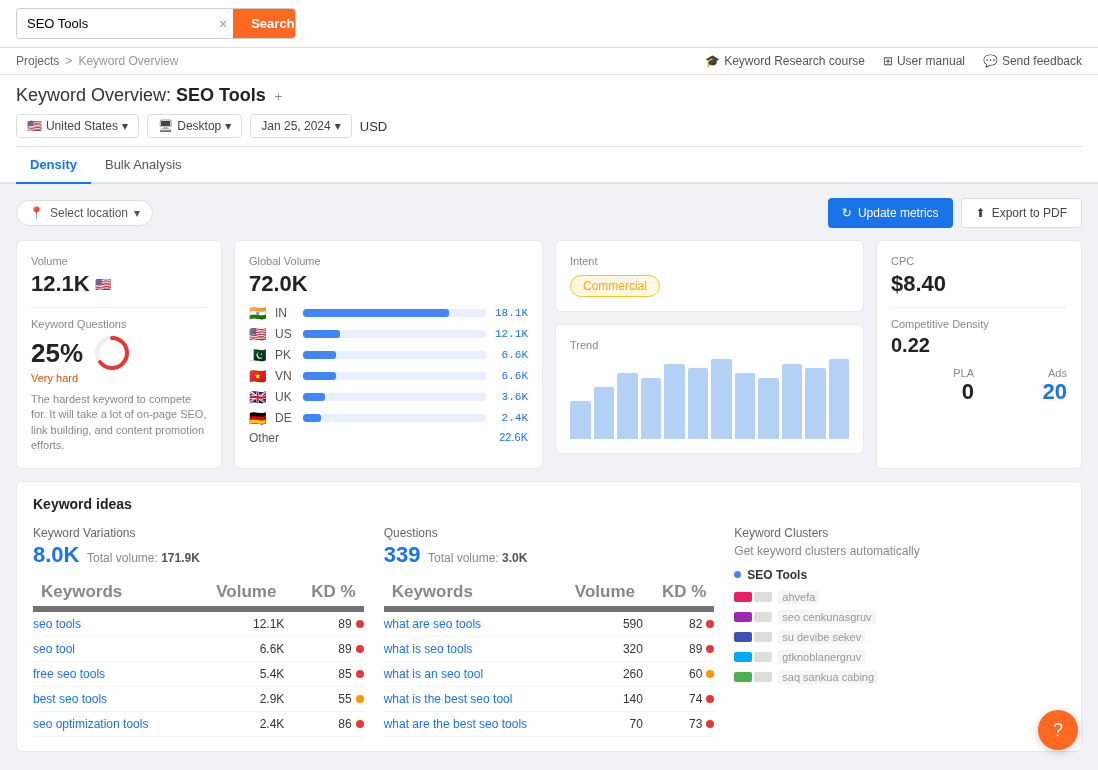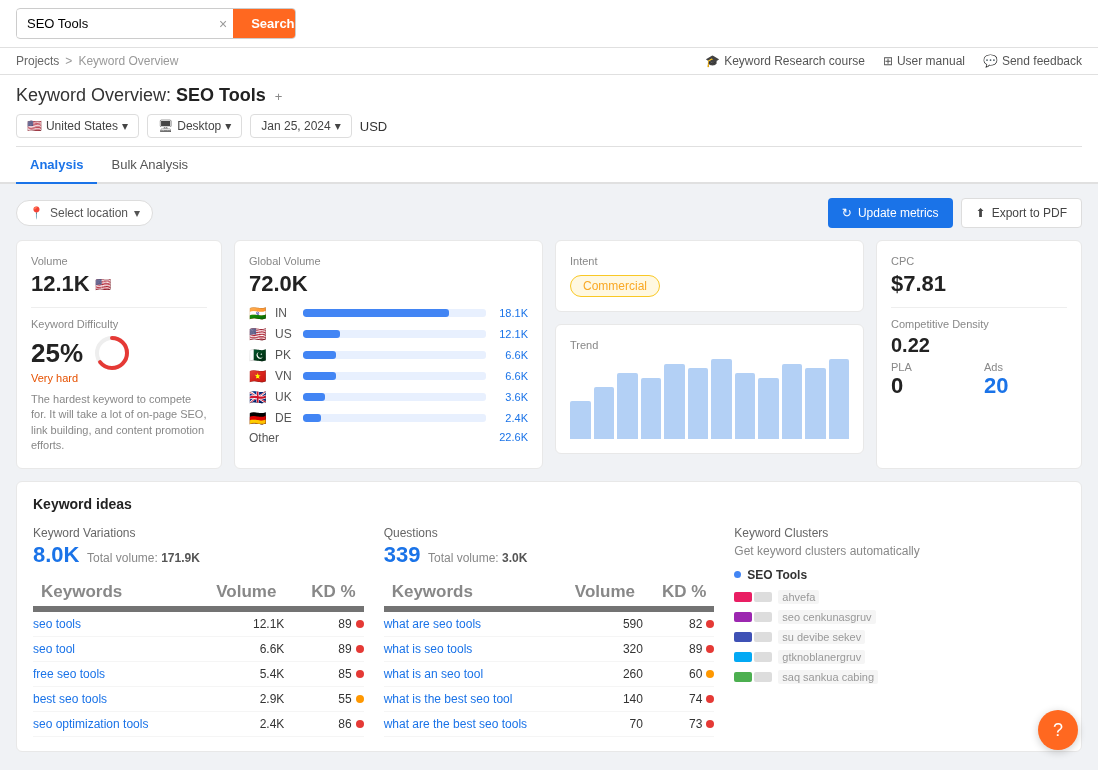--- a/index.html
+++ b/index.html
@@ -61,31 +61,31 @@
     
     .intent-badge { background: #fff8e1; color: #f9a825; border: 1px solid #f9c825; border-radius: 12px; padding: 3px 12px; font-size: 12px; font-weight: normal; display: inline-block; margin-top: 4px; }
 
     
     .gv-rows { margin-top: 8px; }
     .gv-row { display: flex; align-items: center; gap: 6px; margin-bottom: 5px; font-size: 12px; }
     .gv-flag { font-size: 14px; width: 20px; }
     .gv-code { width: 22px; color: #555; }
     .gv-bar-bg { flex: 1; height: 8px; background: #e8f0fe; border-radius: 3px; overflow: hidden; }
     .gv-bar { height: 100%; background: #4285f4; border-radius: 3px; }
-    .gv-num { width: 36px; text-align: right; color: #1a73e8; font-size: 11px; }
+    .gv-num { width: 36px; text-align: right; color: #1a73e8; font-size: 11px; font-family: Liberation Mono, monospace; }
     .gv-other { font-size: 12px; color: #555; margin-top: 4px; display: flex; justify-content: space-between; }
 
     
     .trend-card { background: #fff; border-radius: 6px; padding: 14px; border: 1px solid #e8e8e8; }
     .trend-label { font-size: 11px; color: #888; margin-bottom: 8px; }
     .trend-bars { display: flex; align-items: flex-end; gap: 3px; height: 80px; }
     .trend-bar { flex: 1; background: #b3d0f5; border-radius: 2px 2px 0 0; }
 
     
-    .pla-ads { display: grid; grid-template-columns: 1fr 1fr; gap: 10px; margin-top: 4px; }
+    .pla-ads { display: grid; grid-template-columns: 1fr 1fr; gap: 10px; margin-top: 10px; text-align: right; }
     .pla-ads-item .label { font-size: 11px; color: #888; }
     .pla-ads-item .val { font-size: 22px; font-weight: bold; color: #222; }
     .pla-ads-item .val.blue { color: #1a73e8; }
 
     
     .ideas-card { background: #fff; border-radius: 6px; padding: 14px 16px; border: 1px solid #e8e8e8; }
     .ideas-title { font-size: 14px; font-weight: bold; color: #222; margin-bottom: 14px; }
     .ideas-grid { display: grid; grid-template-columns: 1fr 1fr 1fr; gap: 20px; }
     .ideas-section {}
     .ideas-section-title { font-size: 12px; color: #666; margin-bottom: 2px; }
@@ -157,21 +157,21 @@
     </button>
     <button class="filter-btn">
       <span>Jan 25, 2024</span>
       <span>▾</span>
     </button>
     <span>USD</span>
   </div>
 </div>
 
 <div class="tabs">
-  <div class="tab active">Analysis</div>
+  <div class="tab active">Density</div>
   <div class="tab">Bulk Analysis</div>
 </div>
 
 <div class="content">
 
   <div class="location-row">
     <div class="location-select">
       <span>📍</span>
       <span>Select location</span>
       <span>▾</span>
@@ -191,21 +191,21 @@
   <div class="metrics-grid">
 
     <div class="card">
       <div class="card-label">Volume</div>
       <div style="display:flex;align-items:center;gap:6px;">
         <div class="card-value">12.1K</div>
         <span>🇺🇸</span>
       </div>
       <hr class="divider">
       <div class="kd-section">
-        <div class="card-label">Keyword Difficulty</div>
+        <div class="card-label">Keyword Questions</div>
         <div class="kd-value">
           <span>25%</span>
 
           <svg width="38" height="38" viewBox="0 0 38 38">
             <circle cx="19" cy="19" r="15" fill="none" stroke="#eee" stroke-width="4"></circle>
             <circle cx="19" cy="19" r="15" fill="none" stroke="#e53935" stroke-width="4" stroke-dasharray="84 94" stroke-dashoffset="23.5" stroke-linecap="round" transform="rotate(-90 19 19)"></circle>
           </svg>
         </div>
         <div class="kd-label">Very hard</div>
         <div class="kd-desc">The hardest keyword to compete for. It will take a lot of on-page SEO, link building, and content promotion efforts.</div>
@@ -290,21 +290,21 @@
             <div class="trend-bar" style="height: 76.4706%;"></div>
             <div class="trend-bar" style="height: 94.1176%;"></div>
             <div class="trend-bar" style="height: 88.2353%;"></div>
             <div class="trend-bar" style="height: 100%;"></div>
           </div>
       </div>
     </div>
 
     <div class="card">
       <div class="card-label">CPC</div>
-      <div class="card-value">$7.81</div>
+      <div class="card-value">$8.40</div>
       <hr class="divider">
       <div class="card-label">Competitive Density</div>
       <div class="card-value" style="font-size:20px;">0.22</div>
       <div class="pla-ads">
         <div class="pla-ads-item">
           <div class="label">PLA</div>
           <div class="val">0</div>
         </div>
         <div class="pla-ads-item">
           <div class="label">Ads</div>

